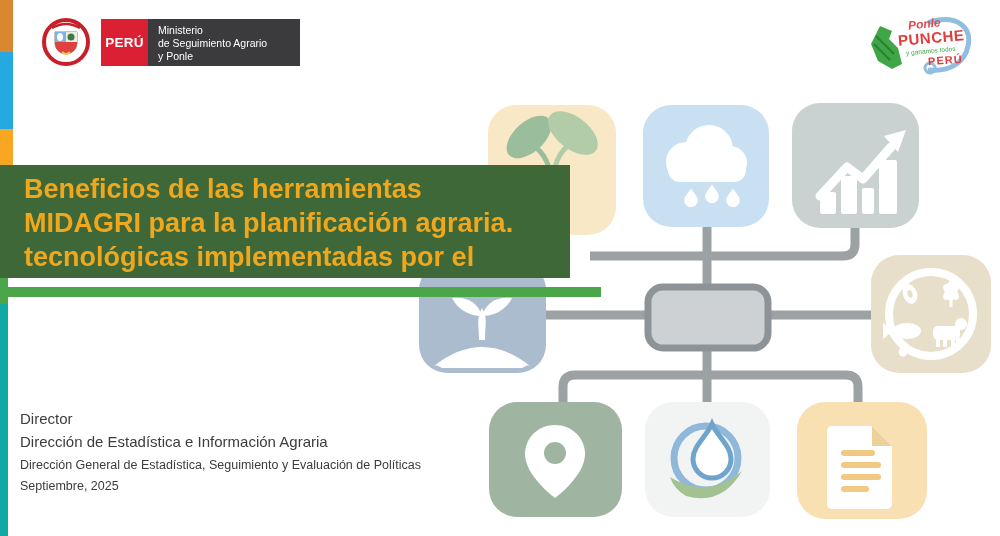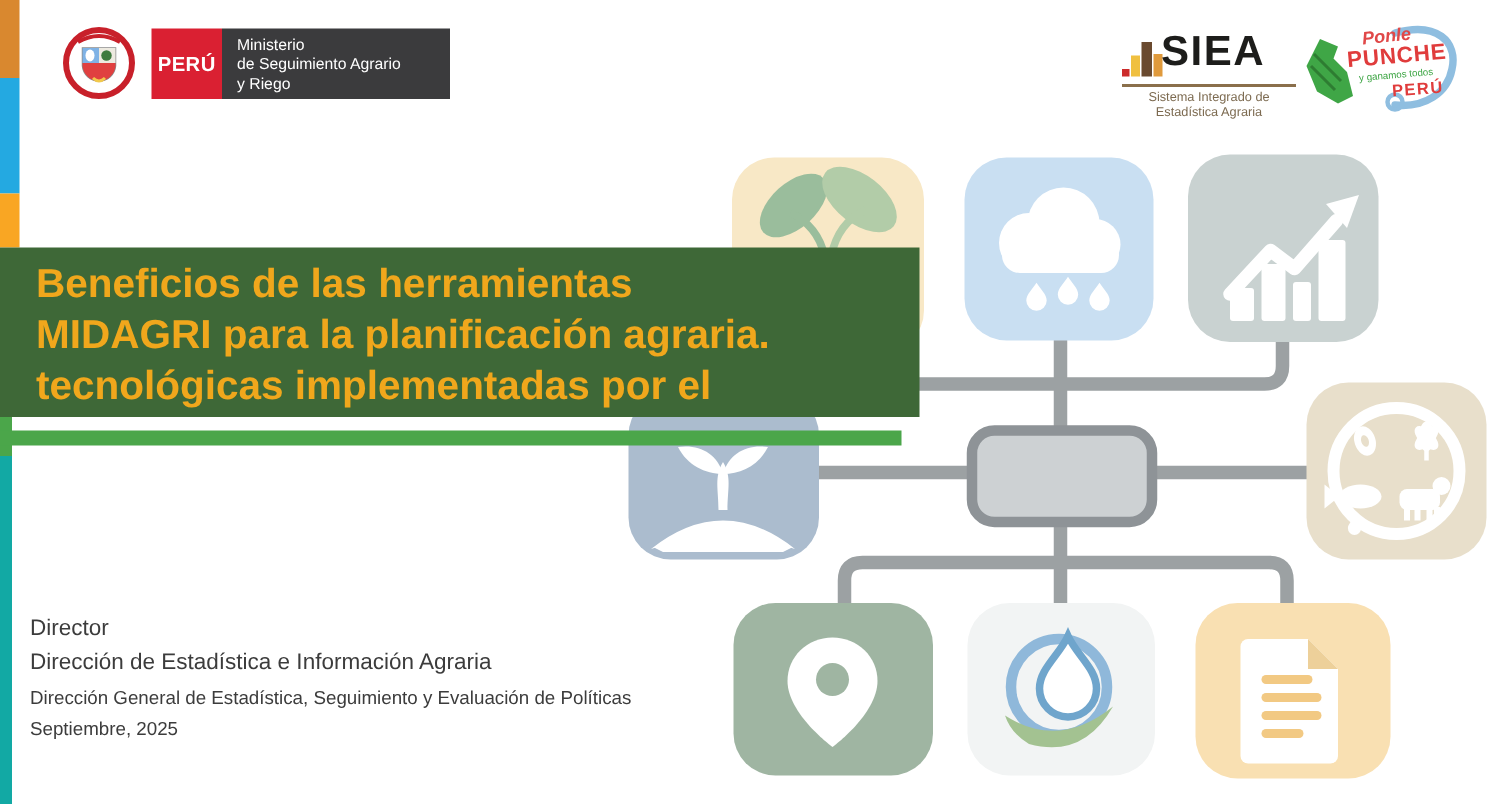--- a/index.html
+++ b/index.html
@@ -33,21 +33,21 @@
   .punche-map{position:absolute;left:2px;top:8px;}
   .punche-arm{position:absolute;left:0;top:0;}
   .punche-w1{position:absolute;left:42px;top:1px;font-size:12px;font-style:italic;font-weight:700;
              color:#e04848;transform:rotate(-6deg);}
   .punche-w2{position:absolute;left:32px;top:13px;font-size:15px;font-weight:700;color:#e03c3c;
              letter-spacing:.5px;transform:rotate(-5deg);text-shadow:0 0 1px #fff;}
   .punche-w3{position:absolute;left:40px;top:31px;font-size:6.5px;color:#3fa646;transform:rotate(-5deg);}
   .punche-w4{position:absolute;left:62px;top:38px;font-size:11px;font-weight:700;color:#e03c3c;
              letter-spacing:1px;transform:rotate(-4deg);}
   
-  .banner{position:absolute;left:0;top:165px;width:613px;height:113px;background:var(--banner-bg);
+  .banner{position:absolute;left:0;top:165px;width:570px;height:113px;background:var(--banner-bg);
           z-index:4;box-sizing:border-box;padding:7px 0 0 24px;}
   .banner span{display:block;font-size:27px;line-height:34px;font-weight:700;color:var(--banner-text);}
   .green-bar{position:absolute;left:0;top:287px;width:601px;height:10px;background:var(--bar-green);z-index:4;}
   
   .author{position:absolute;left:20px;top:410px;width:480px;color:#3c3c3c;z-index:5;}
   .author .name{font-size:15.5px;font-weight:700;margin-bottom:6px;}
   .author .role{font-size:15px;margin-bottom:6px;}
   .author .org1{font-size:15px;margin-bottom:8px;}
   .author .org2{font-size:12.5px;margin-bottom:7px;}
   .author .date{font-size:12.5px;}
@@ -194,40 +194,24 @@
       <ellipse cx="18" cy="19" rx="3" ry="4" fill="#fff"></ellipse>
       <path d="M20,34 q4,4 8,0" stroke="#F2C94C" stroke-width="2" fill="none"></path>
       <path d="M10,10 q14,-8 28,0" stroke="#C8202A" stroke-width="2.5" fill="none"></path>
     </svg>
     <div class="peru-red">
       <span>PERÚ</span>
     </div>
     <div class="ministry-dark">
       <div>Ministerio</div>
       <div>de Seguimiento Agrario</div>
-      <div>y Riego</div>
+      <div>y Ponle</div>
     </div>
   </div>
 
-  <div class="siea">
-    <div class="siea-row">
-      <svg class="siea-bars" width="28" height="26" viewBox="0 0 28 26">
-        <rect x="0" y="20" width="5" height="5" fill="#CC2B2B"></rect>
-        <rect x="6" y="11" width="6" height="14" fill="#F0C040"></rect>
-        <rect x="13" y="2" width="7" height="23" fill="#6A4A2F"></rect>
-        <rect x="21" y="10" width="6" height="15" fill="#E09A3C"></rect>
-      </svg>
-      <span class="siea-name">SIEA</span>
-    </div>
-    <div class="siea-rule"></div>
-    <div class="siea-tag">
-      <div>Sistema Integrado de</div>
-      <div>Estadística Agraria</div>
-    </div>
-  </div>
 
   <div class="punche">
     <svg class="punche-arm" width="110" height="62" viewBox="0 0 110 62">
       <path d="M64,6 C92,-2 106,12 102,30 C99,46 84,56 64,54" stroke="#8FBEE0" stroke-width="5" fill="none" stroke-linecap="round"></path>
       <circle cx="64" cy="52" r="5" fill="none" stroke="#8FBEE0" stroke-width="3"></circle>
     </svg>
     <svg class="punche-map" width="36" height="46" viewBox="0 0 36 46">
       <path d="M12,2 L24,7 L21,15 L30,24 L34,40 L24,45 L10,37 L3,20 Z" fill="#3FA646"></path>
       <path d="M8,12 L26,30 M6,20 L22,36" stroke="#2E7D32" stroke-width="2"></path>
     </svg>

